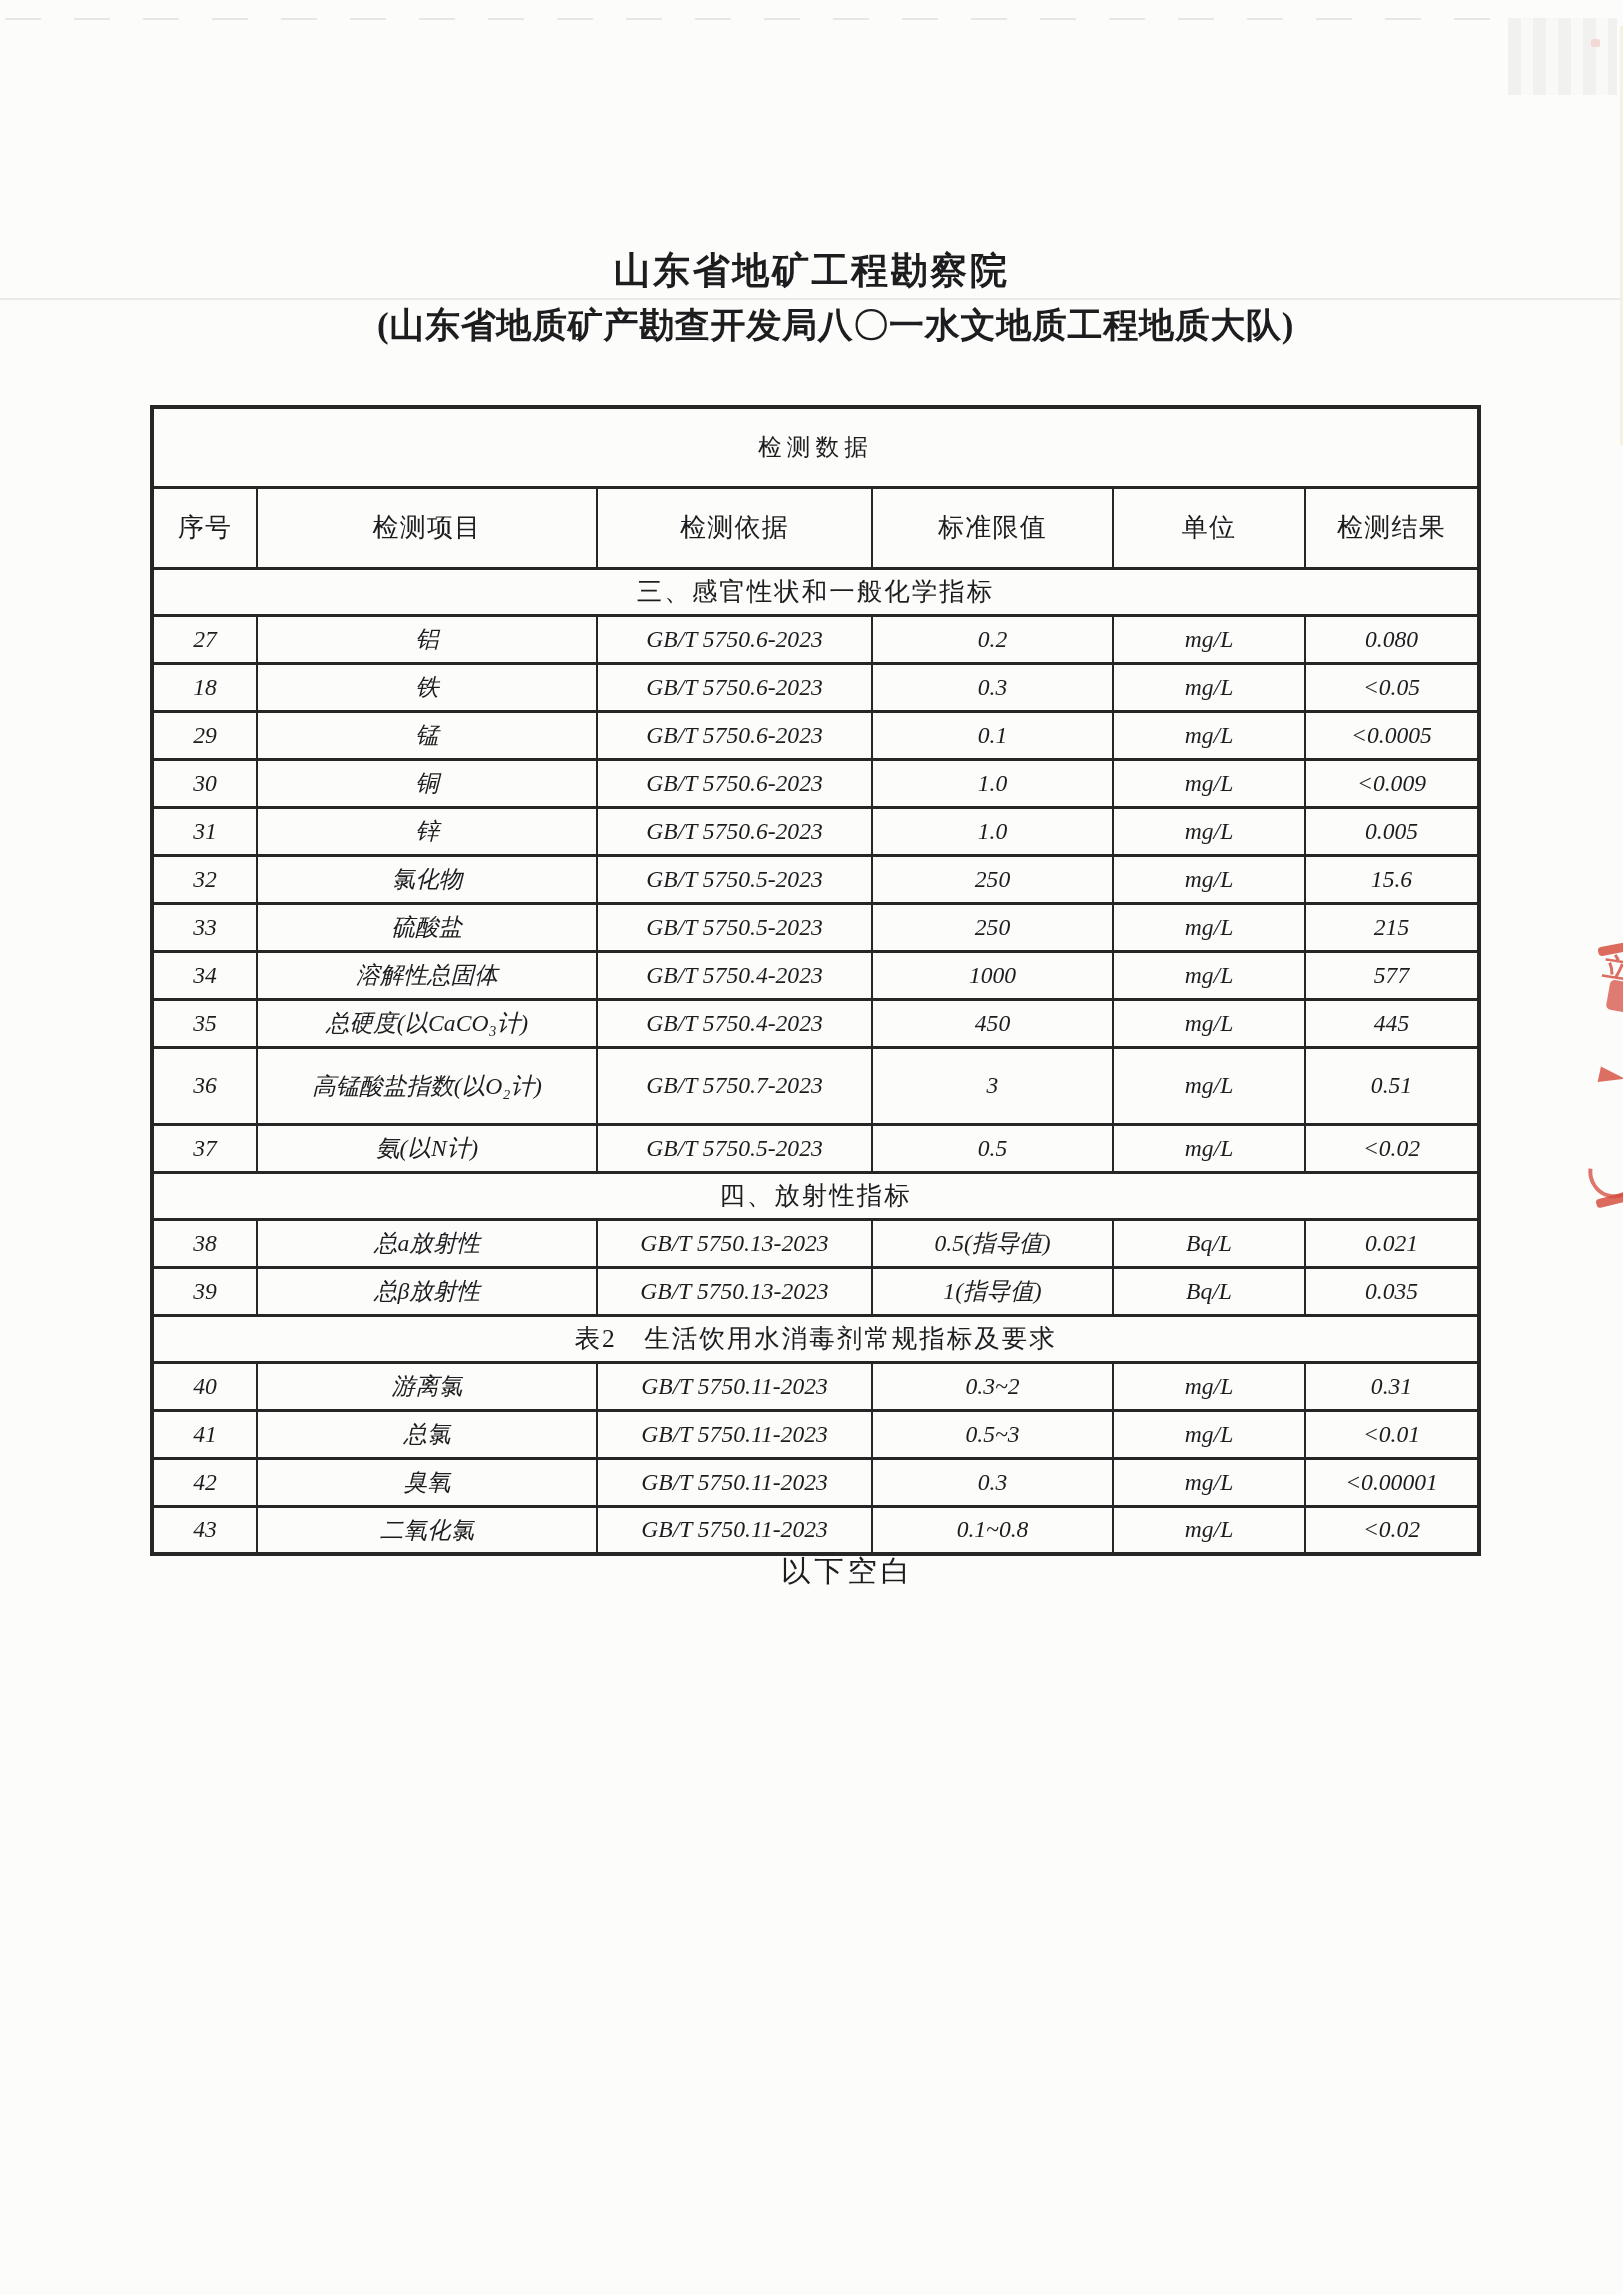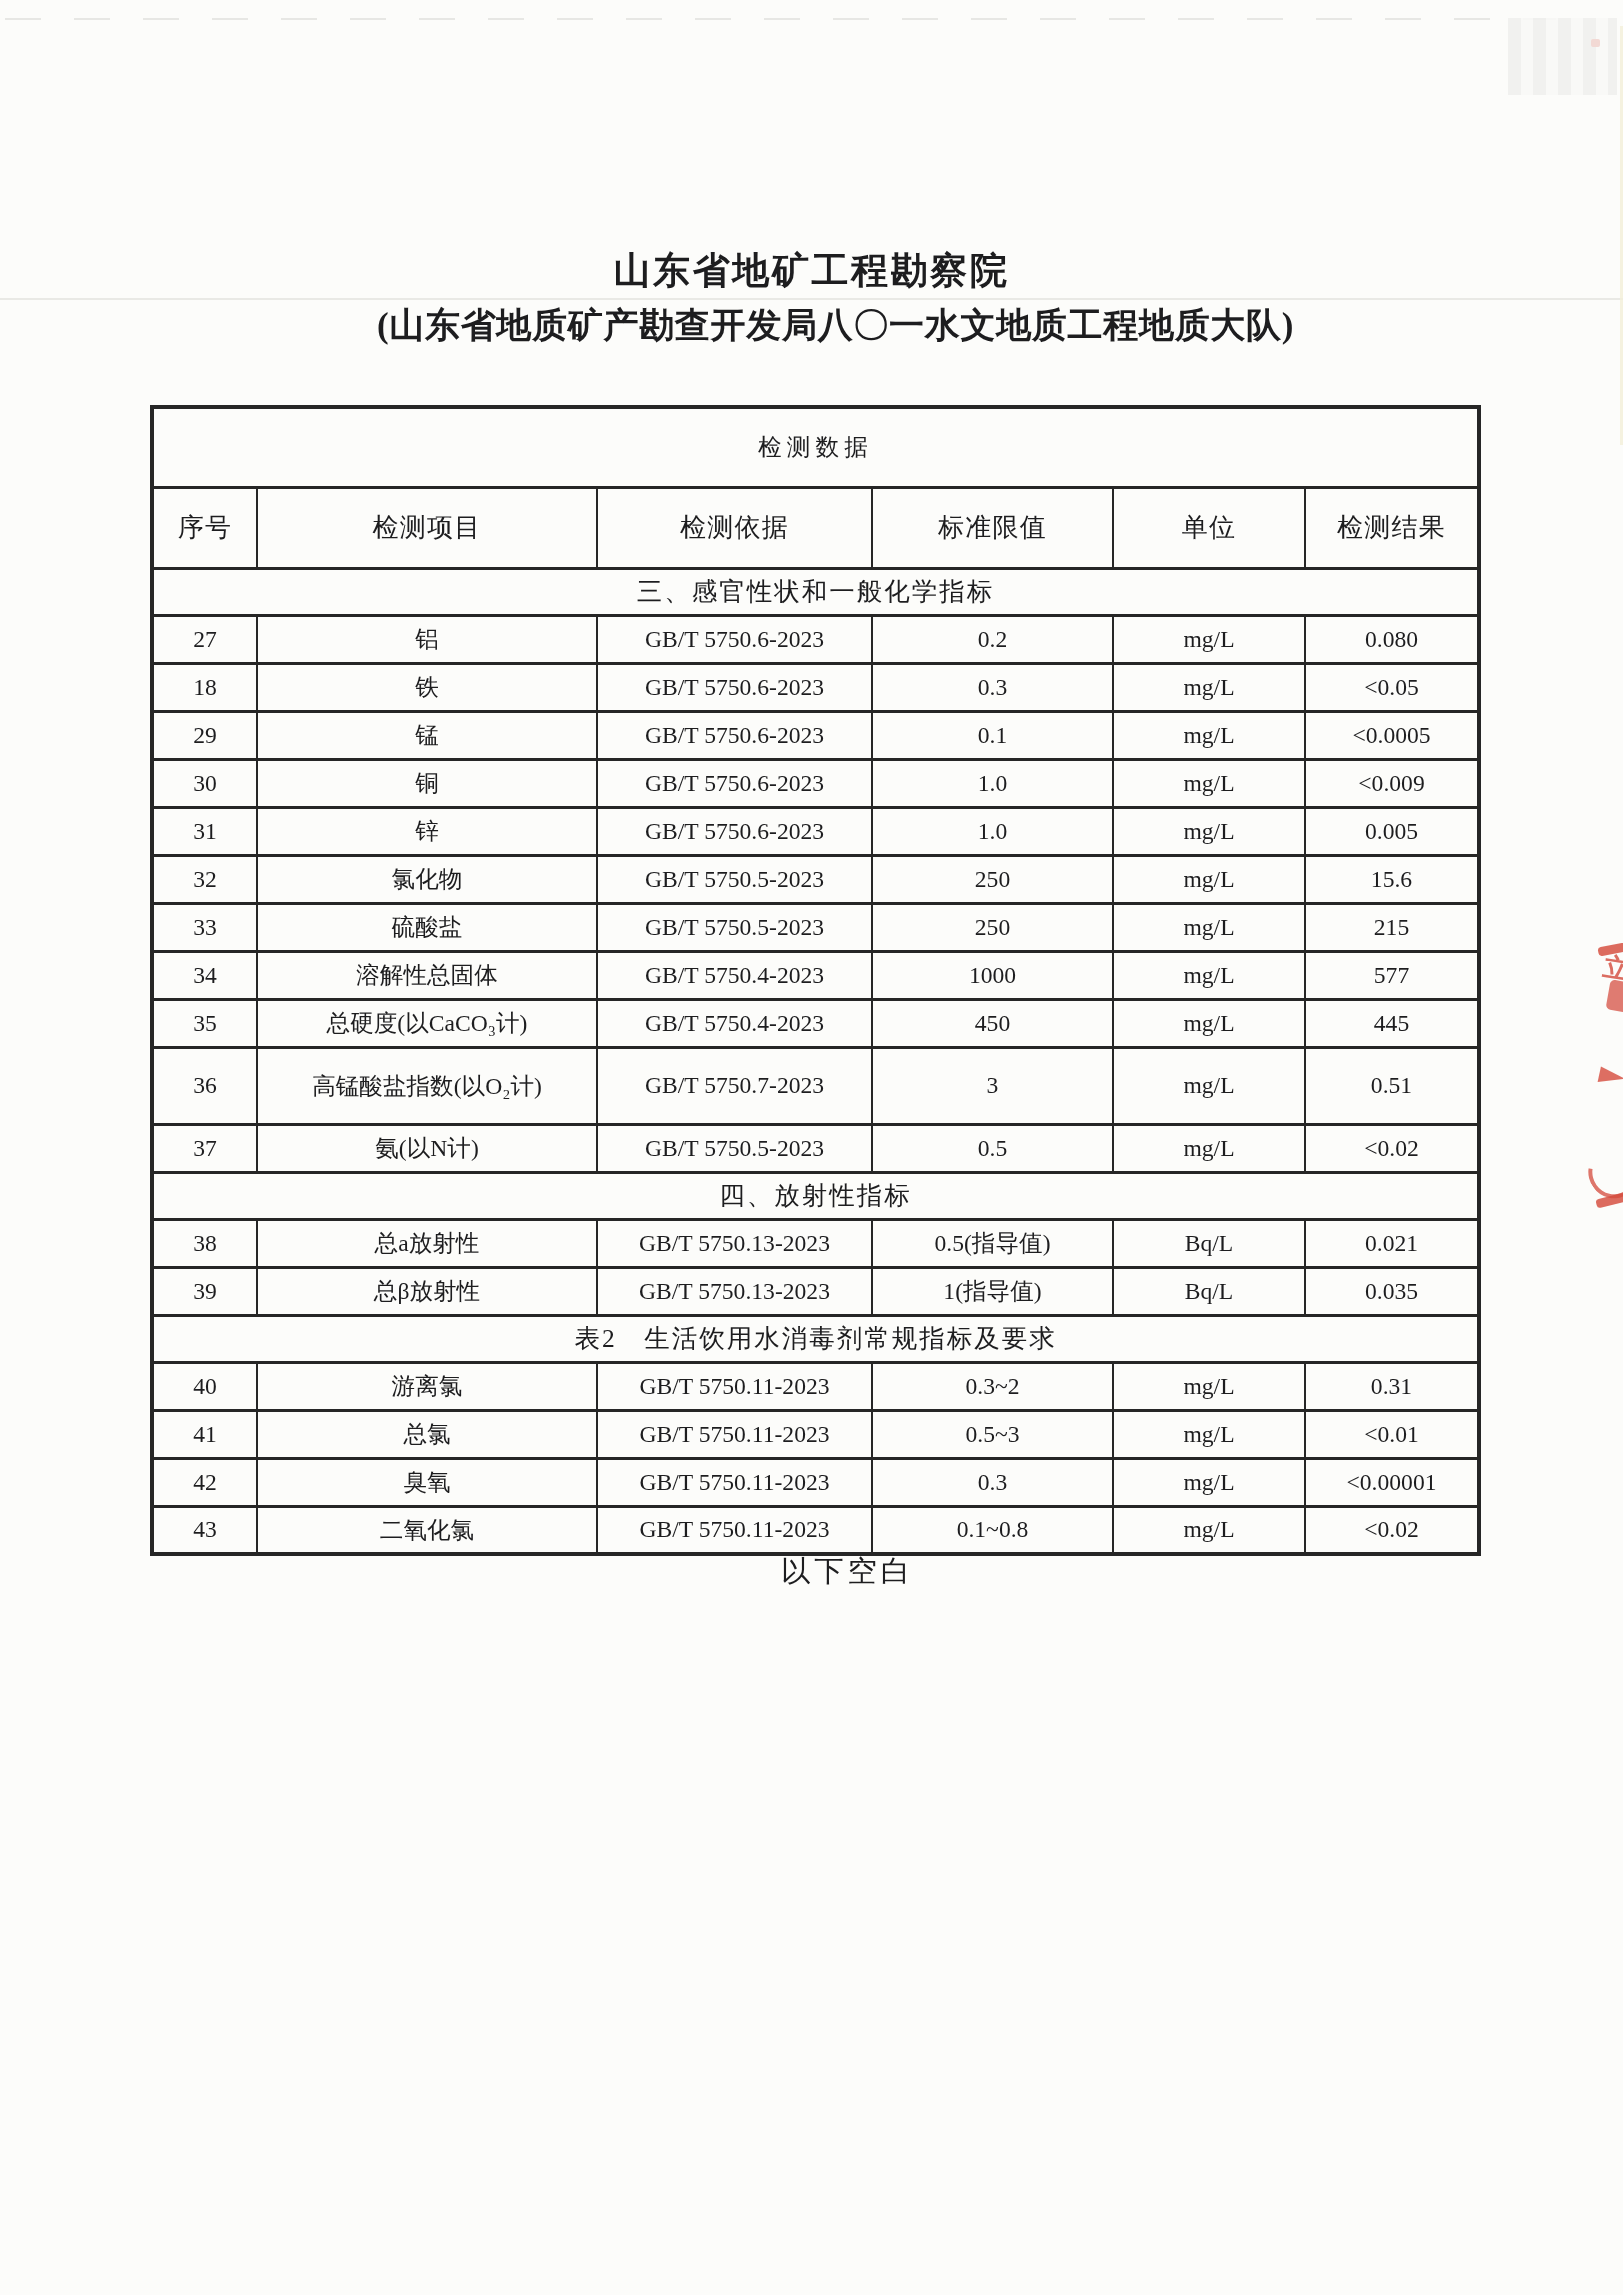--- a/index.html
+++ b/index.html
@@ -112,21 +112,21 @@
     text-align:center;vertical-align:middle;
     padding:0;font-weight:normal;
     font-size:23.6px;color:var(--ink);
     overflow:hidden;white-space:nowrap;
   }
   tr.caption-row{height:80px;}
   .caption-cell{font-size:27px;letter-spacing:5.2px;}
   tr.header-row{height:81px;}
   tr.header-row th{font-size:26px;letter-spacing:1.3px;}
   td.section-cell{font-size:25.5px;letter-spacing:2px;height:44px;}
-  tr.data-row{height:48px;}
+  tr.data-row{height:48px;font-style:italic;}
   tr.data-row.tall{height:77px;}
 
   .below-blank{
     position:absolute;left:0;top:1552px;width:100%;
     text-align:center;font-size:29.4px;letter-spacing:3.9px;padding-left:36px;
   }
 </style>
 </head>
 <body>
 

